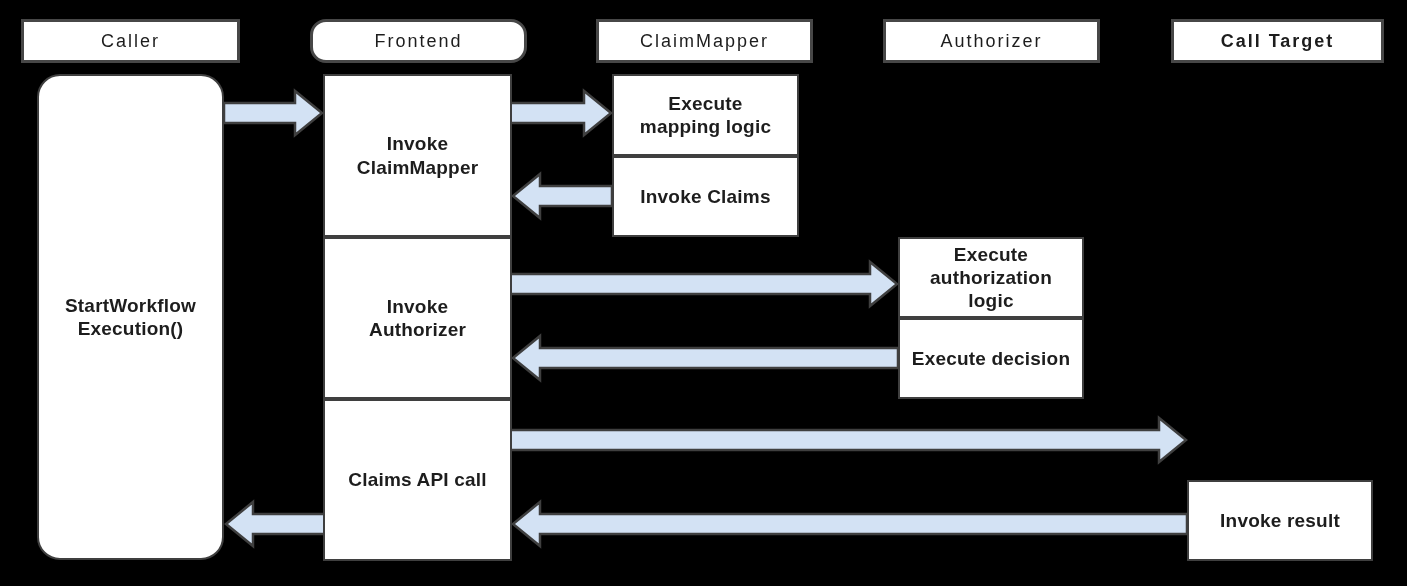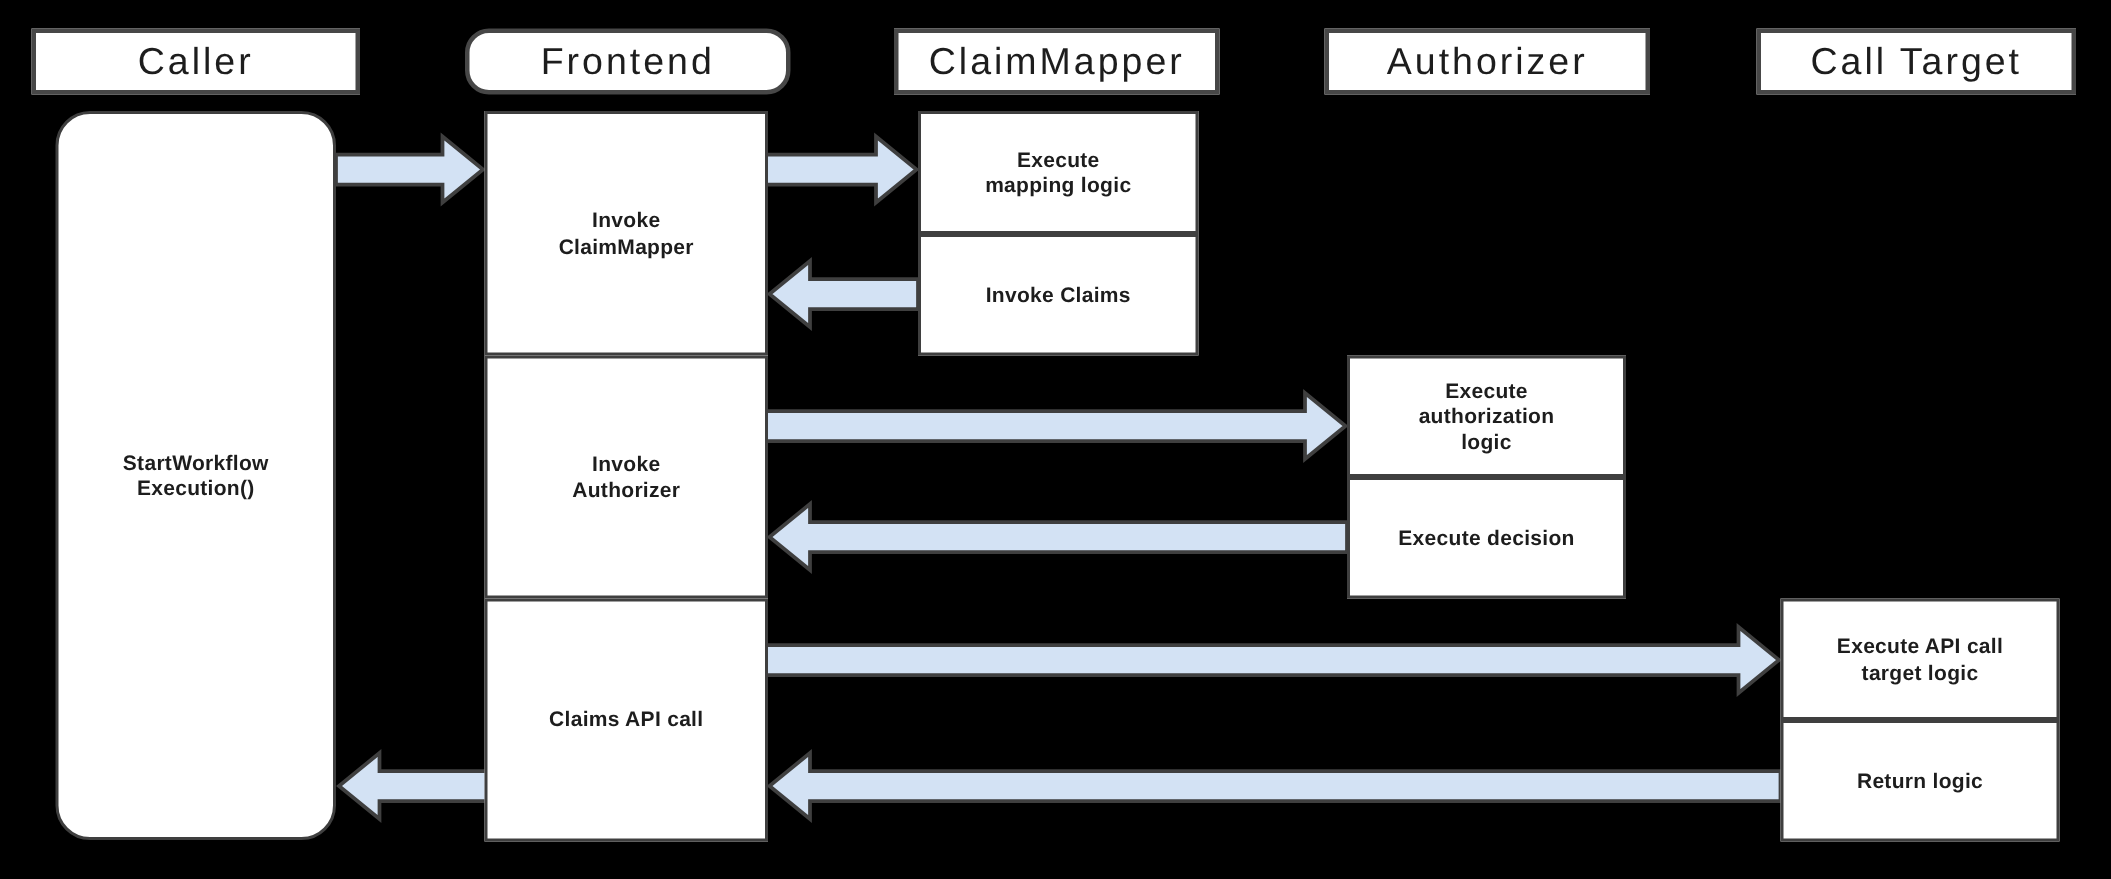--- a/index.html
+++ b/index.html
@@ -29,37 +29,37 @@
     stroke-linejoin: miter;
   }
   .hdr {
     position: absolute;
     box-sizing: border-box;
     background: #ffffff;
     border: 3px solid #474747;
     display: flex;
     align-items: center;
     justify-content: center;
-    font-size: 25px;
+    font-size: 18px;
     font-weight: 400;
     letter-spacing: 2px;
     color: #1d1d1d;
     top: 19px;
     height: 44px;
   }
   .box {
     position: absolute;
     box-sizing: border-box;
     background: #ffffff;
     border: 2px solid #3f3f3f;
     display: flex;
     align-items: center;
     justify-content: center;
     text-align: center;
-    font-size: 14px;
+    font-size: 19px;
     font-weight: 700;
     line-height: 1.22;
     letter-spacing: 0.2px;
     color: #1d1d1d;
     white-space: pre-line;
   }
 </style>
 </head>
 <body>
 
@@ -73,37 +73,35 @@
     <polygon class="arrow" points="898,348 540,348 540,336 513,358 540,380 540,368 898,368"></polygon>
     <polygon class="arrow" points="510,430 1159,430 1159,418 1186,440 1159,462 1159,450 510,450"></polygon>
     <polygon class="arrow" points="1187,514 540,514 540,502 513,524 540,546 540,534 1187,534"></polygon>
     <polygon class="arrow" points="325,514 253,514 253,502 226,524 253,546 253,534 325,534"></polygon>
   </svg>
 
   <div class="hdr" style="left:21px;   width:219px;">Caller</div>
   <div class="hdr" style="left:310px;  width:217px;border-radius:16px;">Frontend</div>
   <div class="hdr" style="left:596px;  width:217px;">ClaimMapper</div>
   <div class="hdr" style="left:883px;  width:217px;">Authorizer</div>
-  <div class="hdr" style="left:1171px; width:213px;">Call Target</div>
+  <div class="hdr" style="left:1171px; width:213px;font-weight:bold;">Call Target</div>
 
   <div class="box" style="left:37px; top:74px; width:187px; height:486px;border-radius:23px;">StartWorkflow
 Execution()</div>
 
   <div class="box" style="left:323px; top:74px; width:189px; height:163px;">Invoke
 ClaimMapper</div>
   <div class="box" style="left:323px; top:237px; width:189px; height:162px;">Invoke
 Authorizer</div>
   <div class="box" style="left:323px; top:399px; width:189px; height:162px;">Claims API call</div>
 
   <div class="box" style="left:612px; top:74px; width:187px; height:82px;">Execute
 mapping logic</div>
   <div class="box" style="left:612px; top:156px; width:187px; height:81px;">Invoke Claims</div>
 
   <div class="box" style="left:898px; top:237px; width:186px; height:81px;">Execute
 authorization
 logic</div>
   <div class="box" style="left:898px; top:318px; width:186px; height:81px;">Execute decision</div>
 
-  <div class="box" style="left:1187px; top:399px; width:186px; height:81px;">Execute API call
-target logic</div>
-  <div class="box" style="left:1187px; top:480px; width:186px; height:81px;">Return logic</div>
+  <div class="box" style="left:1187px; top:480px; width:186px; height:81px;">Invoke result</div>
 
 </div>
 
 </body></html>

